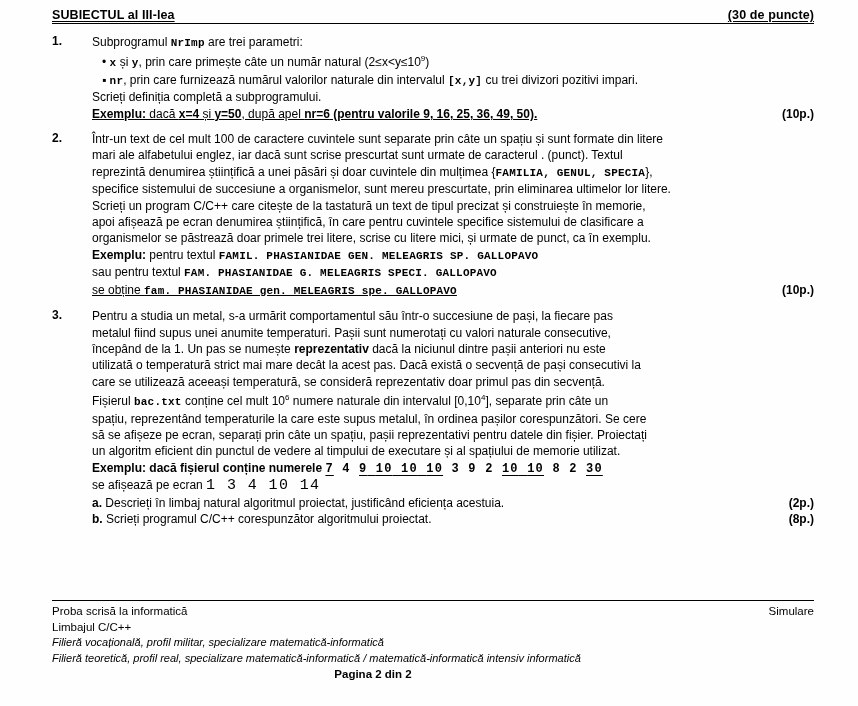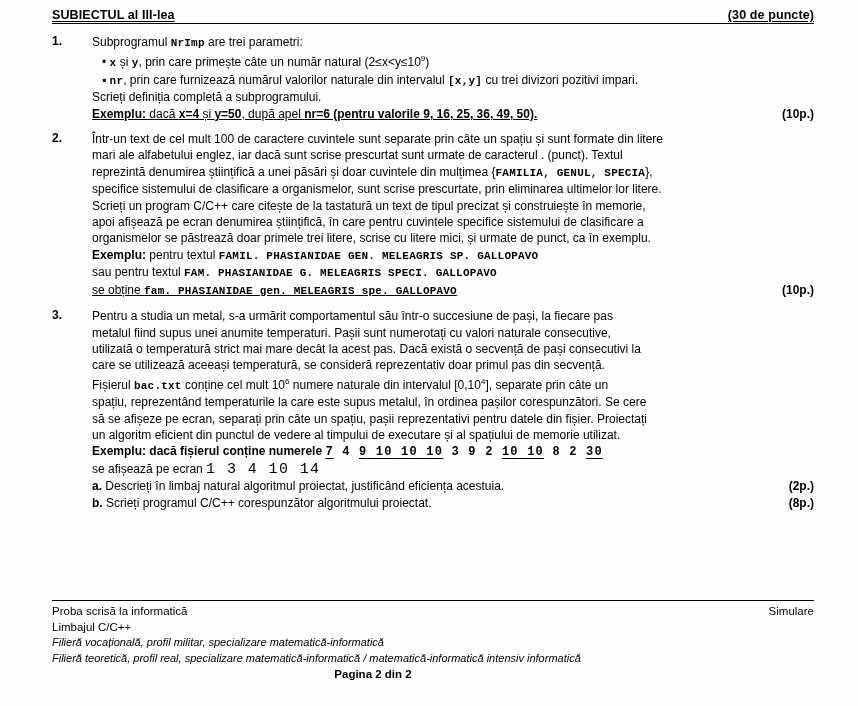--- a/index.html
+++ b/index.html
@@ -166,21 +166,21 @@
       </div>
     </div>
 
     <div class="problem">
       <div class="problem-num">2.</div>
       <div class="problem-body">
 
         <div class="line">Într-un text de cel mult 100 de caractere cuvintele sunt separate prin câte un spațiu și sunt formate din litere</div>
         <div class="line">mari ale alfabetului englez, iar dacă sunt scrise prescurtat sunt urmate de caracterul . (punct). Textul</div>
         <div class="line"><span>reprezintă denumirea științifică a unei păsări și doar cuvintele din mulțimea {</span><span class="mono">FAMILIA, GENUL, SPECIA</span><span>},</span></div>
-        <div class="line">specifice sistemului de clasificare a organismelor, sunt scrise prescurtate, prin eliminarea ultimelor lor litere.</div>
+        <div class="line">specifice sistemului de succesiune a organismelor, sunt mereu prescurtate, prin eliminarea ultimelor lor litere.</div>
         <div class="line">Scrieți un program C/C++ care citește de la tastatură un text de tipul precizat și construiește în memorie,</div>
         <div class="line">apoi afișează pe ecran denumirea științifică, în care pentru cuvintele specifice sistemului de clasificare a</div>
         <div class="line">organismelor se păstrează doar primele trei litere, scrise cu litere mici, și urmate de punct, ca în exemplu.</div>
 
         <div class="line"><b>Exemplu:</b><span> pentru textul </span><span class="mono">FAMIL. PHASIANIDAE GEN. MELEAGRIS SP. GALLOPAVO</span></div>
 
         <div class="line"><span>sau pentru textul </span><span class="mono">FAM. PHASIANIDAE G. MELEAGRIS SPECI. GALLOPAVO</span></div>
 
         <div class="line with-points">
           <span class="txt"><span>se obține </span><span class="mono">fam. PHASIANIDAE gen. MELEAGRIS spe. GALLOPAVO</span></span>
@@ -189,20 +189,21 @@
 
       </div>
     </div>
 
     <div class="problem">
       <div class="problem-num">3.</div>
       <div class="problem-body">
 
         <div class="line">Pentru a studia un metal, s-a urmărit comportamentul său într-o succesiune de pași, la fiecare pas</div>
         <div class="line">metalul fiind supus unei anumite temperaturi. Pașii sunt numerotați cu valori naturale consecutive,</div>
+        <div class="line"><span>începând de la 1. Un pas se numește </span><b>reprezentativ</b><span> dacă la niciunul dintre pașii anteriori nu este</span></div>
         <div class="line">utilizată o temperatură strict mai mare decât la acest pas. Dacă există o secvență de pași consecutivi la</div>
         <div class="line">care se utilizează aceeași temperatură, se consideră reprezentativ doar primul pas din secvență.</div>
 
         <div class="line"><span>Fișierul </span><span class="mono">bac.txt</span><span> conține cel mult 10</span><sup>6</sup><span> numere naturale din intervalul [0,10</span><sup>4</sup><span>], separate prin câte un</span></div>
 
         <div class="line">spațiu, reprezentând temperaturile la care este supus metalul, în ordinea pașilor corespunzători. Se cere</div>
         <div class="line">să se afișeze pe ecran, separați prin câte un spațiu, pașii reprezentativi pentru datele din fișier. Proiectați</div>
         <div class="line">un algoritm eficient din punctul de vedere al timpului de executare și al spațiului de memorie utilizat.</div>
 
         <div class="line"><b>Exemplu:</b><b> dacă fișierul conține numerele </b><span class="example-seq"><span class="u">7</span><span>&nbsp;</span><span>4</span><span>&nbsp;</span><span class="u">9</span><span class="u">&nbsp;</span><span class="u">10</span><span class="u">&nbsp;</span><span class="u">10</span><span class="u">&nbsp;</span><span class="u">10</span><span>&nbsp;</span><span>3</span><span>&nbsp;</span><span>9</span><span>&nbsp;</span><span>2</span><span>&nbsp;</span><span class="u">10</span><span class="u">&nbsp;</span><span class="u">10</span><span>&nbsp;</span><span>8</span><span>&nbsp;</span><span>2</span><span>&nbsp;</span><span class="u">30</span></span></div>

